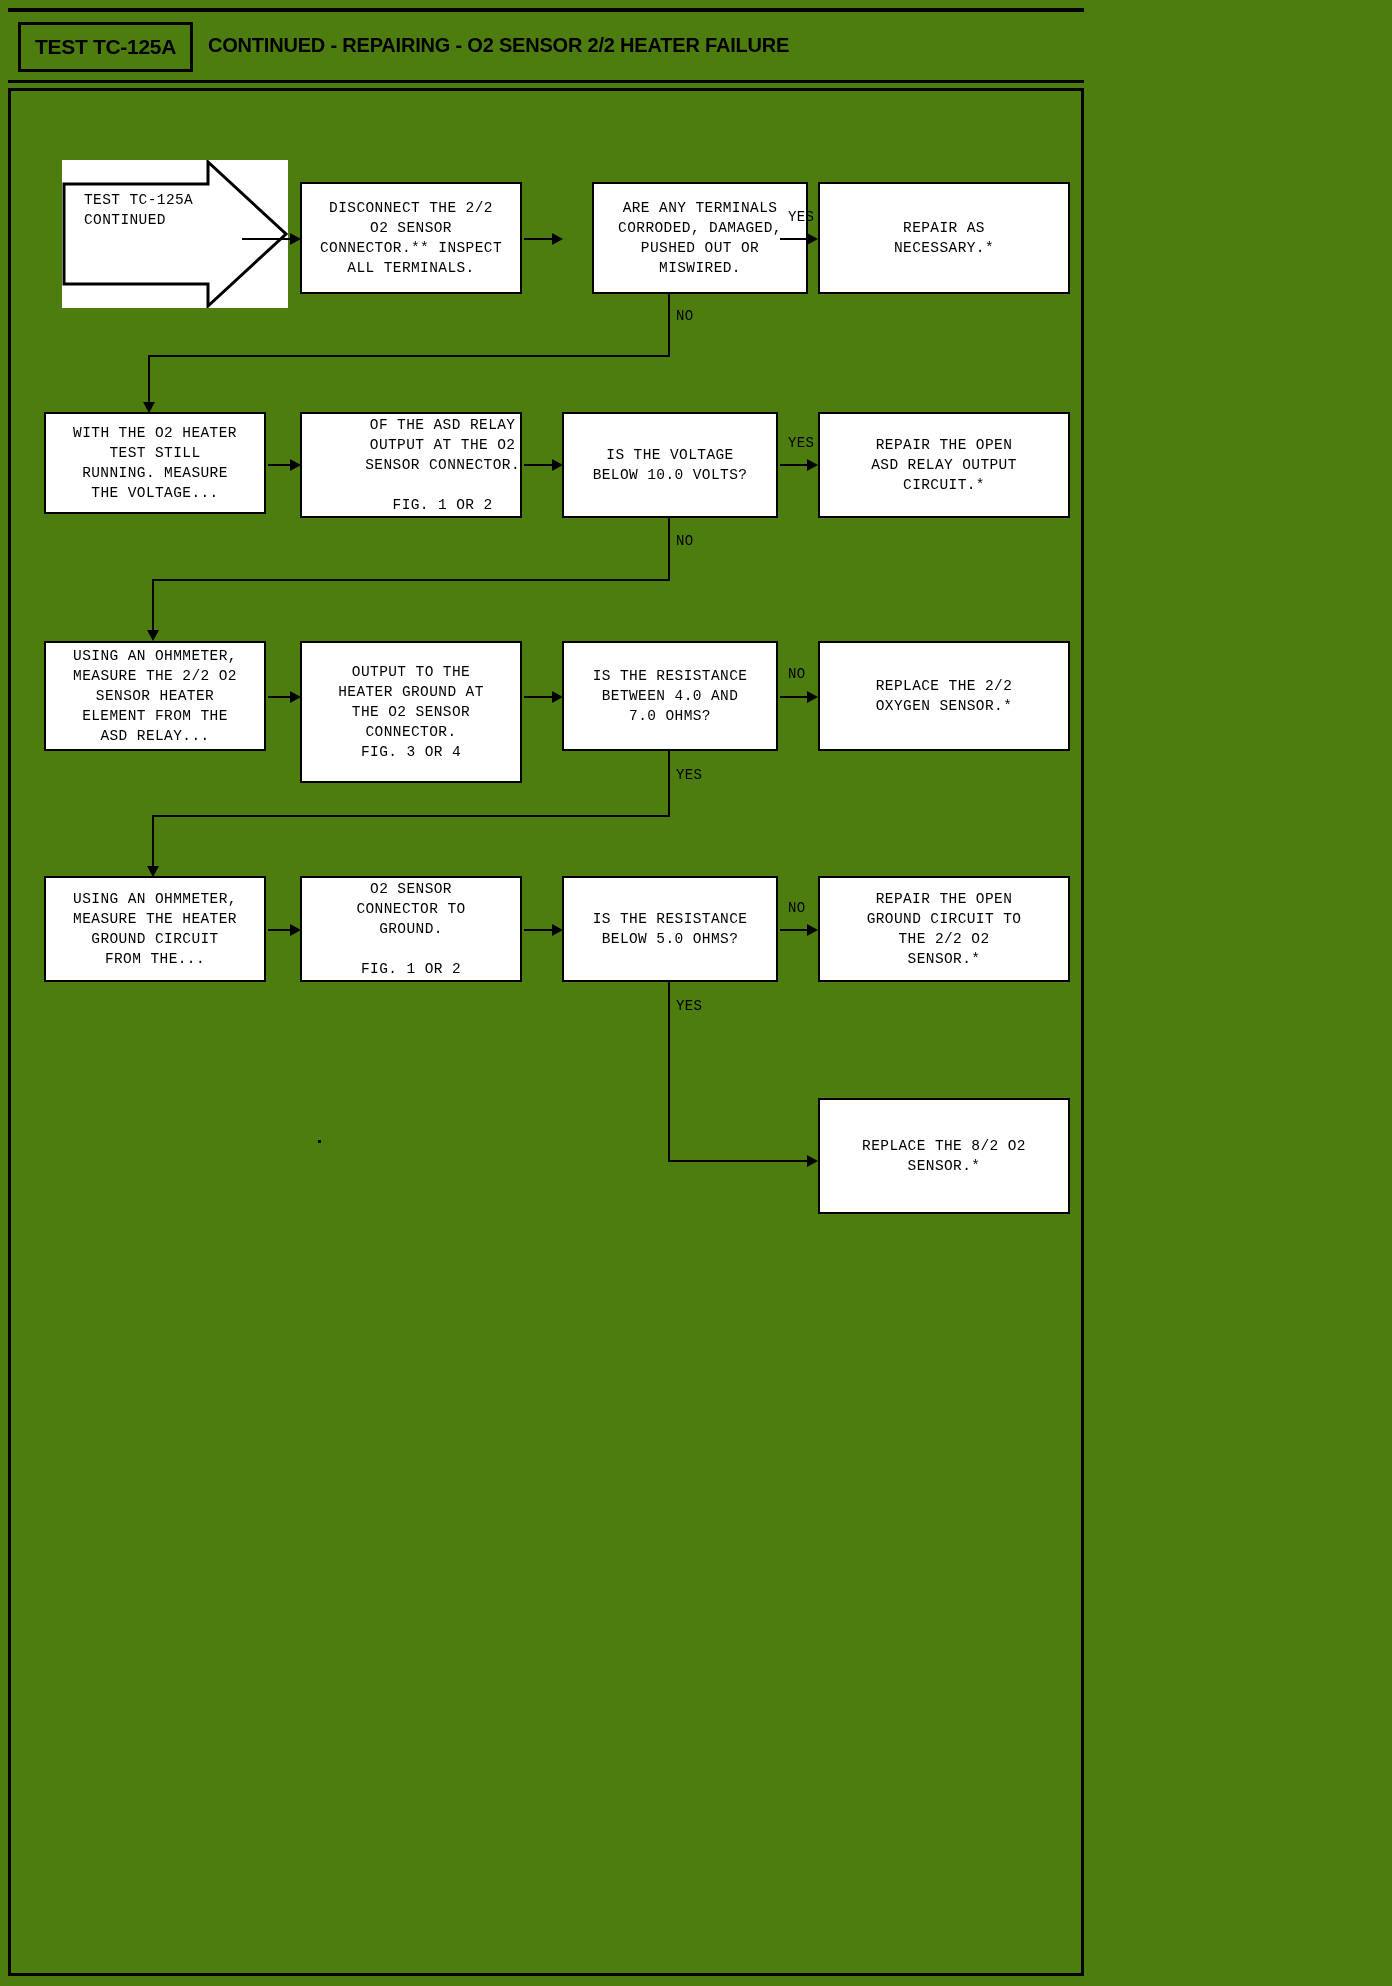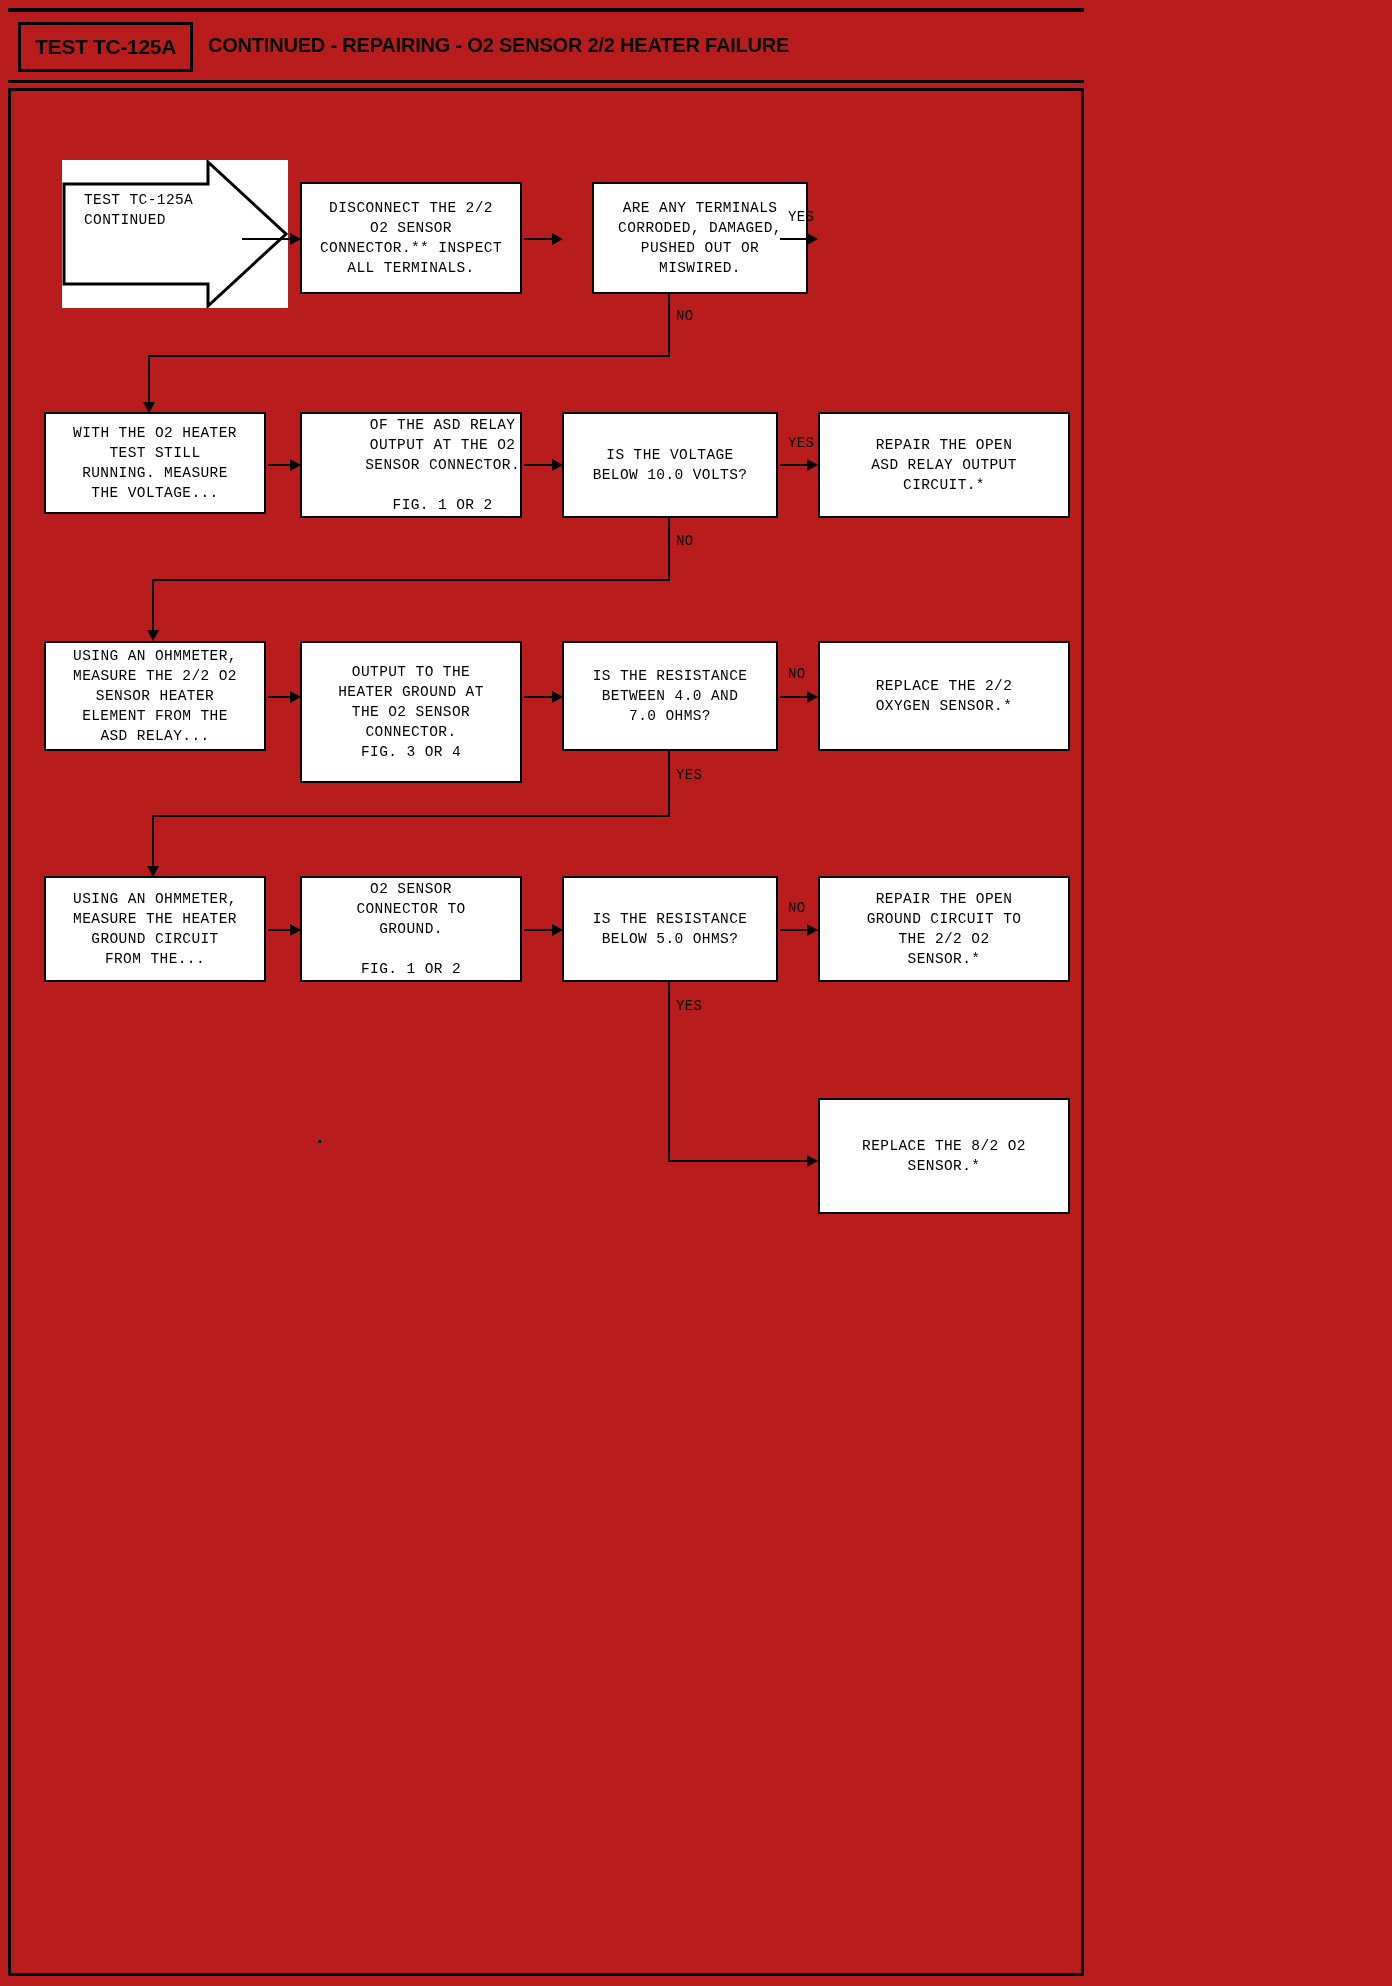--- a/index.html
+++ b/index.html
@@ -8,21 +8,21 @@
     background: #ffffff;
   }
   body {
     font-family: "Liberation Sans", sans-serif;
     color: #000000;
   }
   #page {
     position: relative;
     width: 1392px;
     height: 1986px;
-    background: #b91c1c;
+    background: #4d7c0f;
     overflow: hidden;
     text-decoration: underline;
   }
 
   
   #header-rule {
     position: absolute;
     left: 8px;
     top: 8px;
     width: 1076px;
@@ -218,20 +218,24 @@
     <div class="flow-text">ARE ANY TERMINALS
 CORRODED, DAMAGED,
 PUSHED OUT OR
 MISWIRED.</div>
   </div>
 
   <div class="edge-label" style="left:788px; top:209px;">YES</div>
   <div class="line-h" style="left:780px; top:238px; width:34px;"></div>
   <div class="arrow-head-right" style="left:807px; top:233px;"></div>
 
+  <div class="flow-box" style="left:818px; top:182px; width:252px; height:112px;">
+    <div class="flow-text">REPAIR AS
+NECESSARY.*</div>
+  </div>
 
   <div class="line-v" style="left:668px; top:294px; height:62px;"></div>
   <div class="edge-label" style="left:676px; top:308px;">NO</div>
   <div class="line-h" style="left:148px; top:355px; width:522px;"></div>
   <div class="line-v" style="left:148px; top:355px; height:52px;"></div>
   <div class="arrow-head-down" style="left:143px; top:402px;"></div>
 
   <div class="flow-box" style="left:44px; top:412px; width:222px; height:102px;">
     <div class="flow-text">WITH THE O2 HEATER
 TEST STILL

